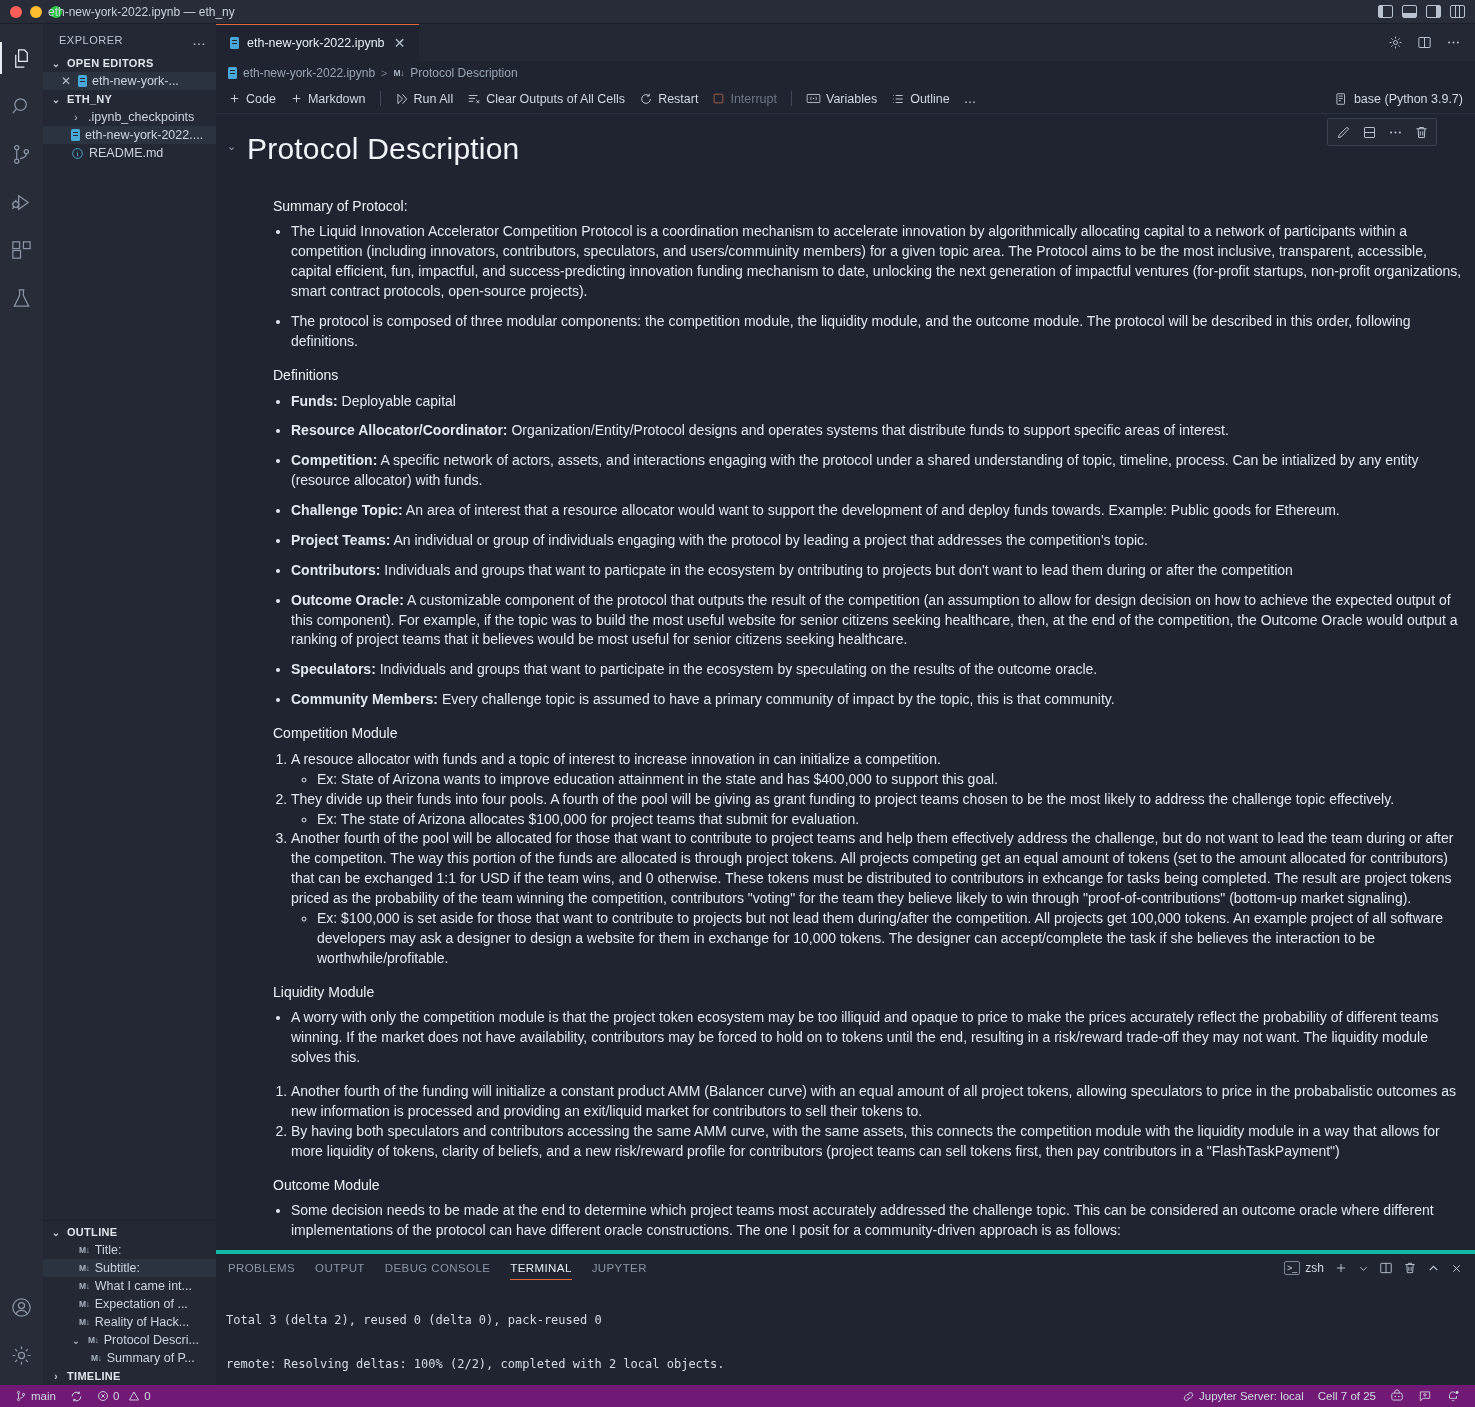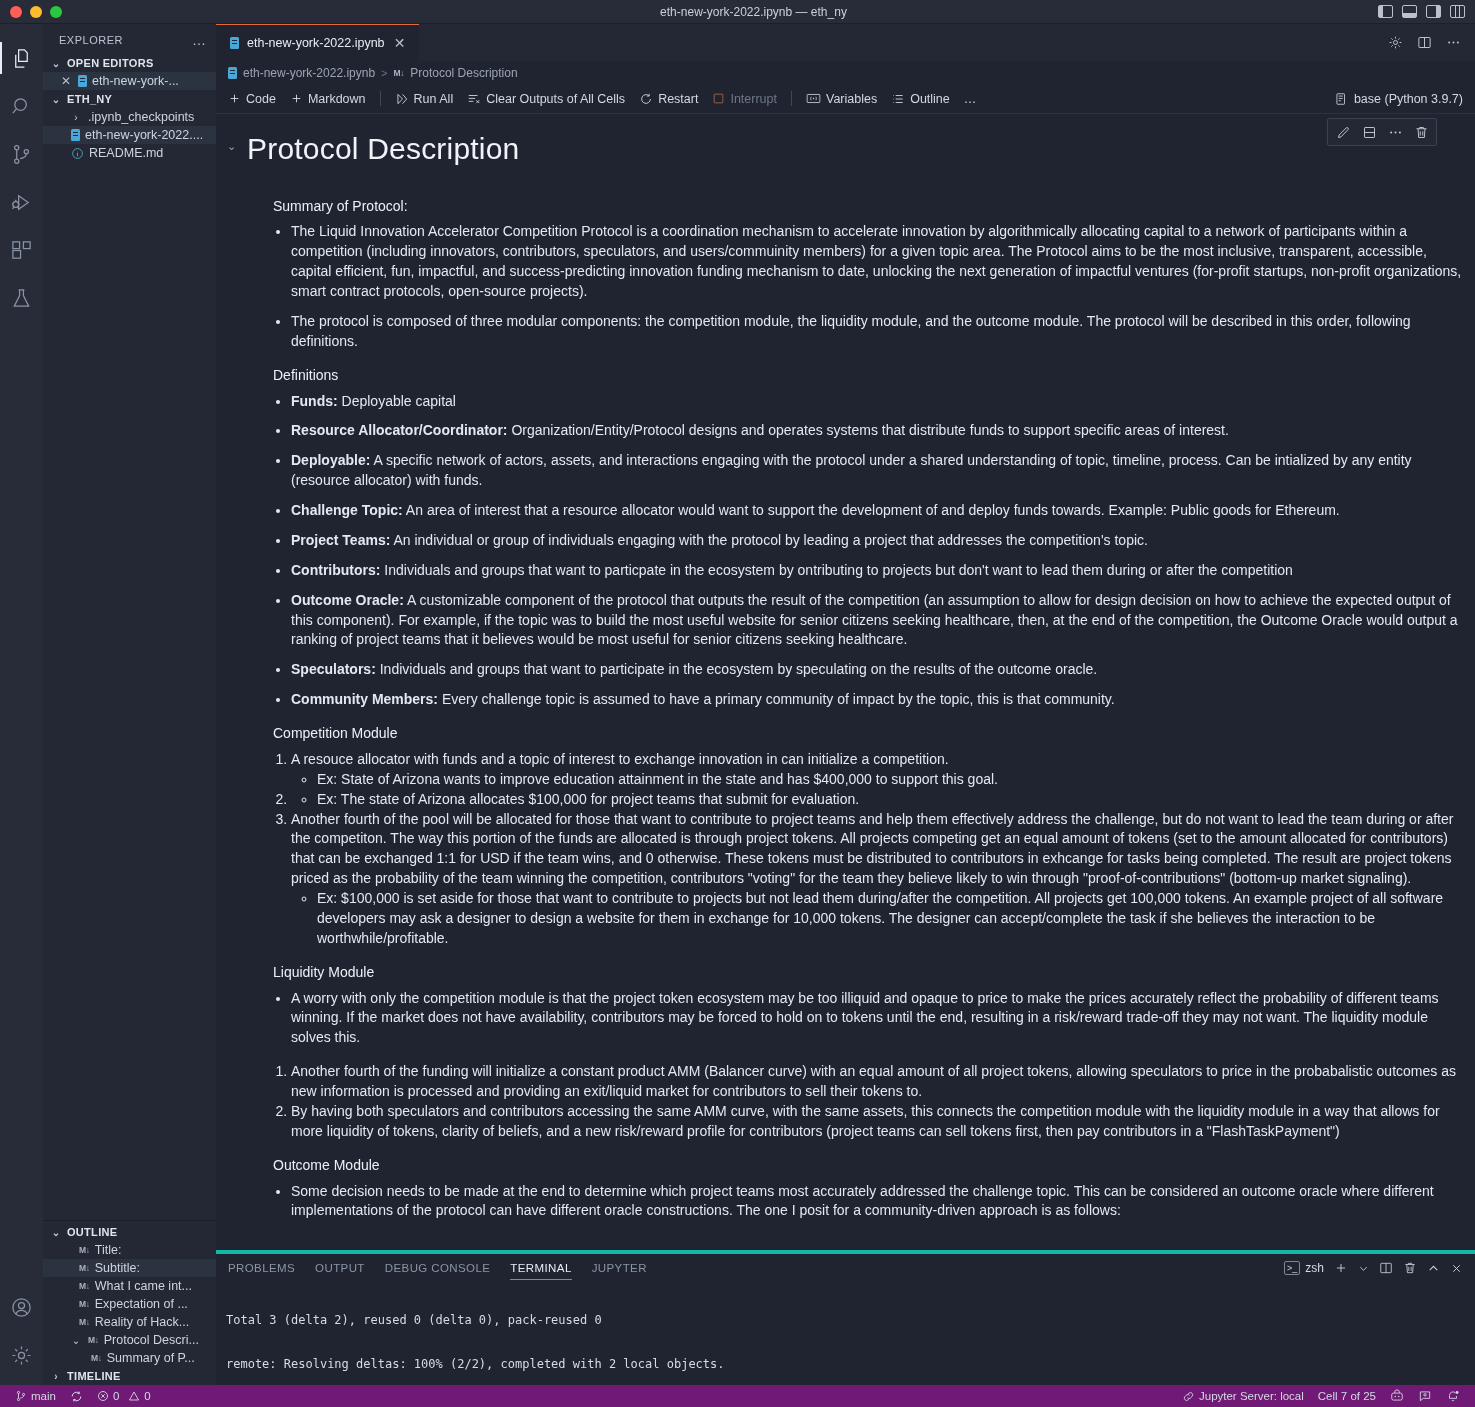--- a/index.html
+++ b/index.html
@@ -19,21 +19,21 @@
     display: flex; align-items: center;
     position: relative;
     border-bottom: 1px solid #1b1f29;
   }
   .traffic { display: flex; gap: 8px; padding-left: 10px; align-items: center; }
   .dot { width: 12px; height: 12px; border-radius: 50%; }
   .dot.red { background: #ff5f57; }
   .dot.yellow { background: #febc2e; }
   .dot.green { background: #28c840; }
   .win-title {
-    position: absolute; left: 0; right: 16px; text-align: center;
+    position: absolute; left: 0; right: 16px; text-align: left;
     font-size: 12px; color: #c9d1d9; pointer-events: none; margin-left: 48px;
   }
   .layout-ctrls {
     margin-left: auto; padding-right: 10px; display: flex; gap: 9px;
     align-items: center; z-index: 2;
   }
   .lico { width: 15px; height: 13px; border: 1.3px solid #b9c2cf; border-radius: 2px; position: relative; }
   .lico.left-on::before { content:""; position:absolute; left:0; top:0; bottom:0; width:4px; background:#b9c2cf; }
   .lico.bot-on::before  { content:""; position:absolute; left:0; right:0; bottom:0; height:4px; background:#b9c2cf; }
   .lico.right-on::before{ content:""; position:absolute; right:0; top:0; bottom:0; width:4px; background:#b9c2cf; }
@@ -530,38 +530,39 @@
           <h3>Summary of Protocol:</h3>
           <ul>
             <li>The Liquid Innovation Accelerator Competition Protocol is a coordination mechanism to accelerate innovation by algorithmically allocating capital to a network of participants within a competition (including innovators, contributors, speculators, and users/commuinity members) for a given topic area. The Protocol aims to be the most inclusive, transparent, accessible, capital efficient, fun, impactful, and success-predicting innovation funding mechanism to date, unlocking the next generation of impactful ventures (for-profit startups, non-profit organizations, smart contract protocols, open-source projects).</li>
             <li>The protocol is composed of three modular components: the competition module, the liquidity module, and the outcome module. The protocol will be described in this order, following definitions.</li>
           </ul>
 
           <h3>Definitions</h3>
           <ul>
             <li><b>Funds:</b><span> Deployable capital</span></li>
             <li><b>Resource Allocator/Coordinator:</b><span> Organization/Entity/Protocol designs and operates systems that distribute funds to support specific areas of interest.</span></li>
-            <li><b>Deployable:</b><span> A specific network of actors, assets, and interactions engaging with the protocol under a shared understanding of topic, timeline, process. Can be intialized by any entity (resource allocator) with funds.</span></li>
+            <li><b>Competition:</b><span> A specific network of actors, assets, and interactions engaging with the protocol under a shared understanding of topic, timeline, process. Can be intialized by any entity (resource allocator) with funds.</span></li>
             <li><b>Challenge Topic:</b><span> An area of interest that a resource allocator would want to support the development of and deploy funds towards. Example: Public goods for Ethereum.</span></li>
             <li><b>Project Teams:</b><span> An individual or group of individuals engaging with the protocol by leading a project that addresses the competition's topic.</span></li>
             <li><b>Contributors:</b><span> Individuals and groups that want to particpate in the ecosystem by ontributing to projects but don't want to lead them during or after the competition</span></li>
             <li><b>Outcome Oracle:</b><span> A customizable component of the protocol that outputs the result of the competition (an assumption to allow for design decision on how to achieve the expected output of this component). For example, if the topic was to build the most useful website for senior citizens seeking healthcare, then, at the end of the competition, the Outcome Oracle would output a ranking of project teams that it believes would be most useful for senior citizens seeking healthcare.</span></li>
             <li><b>Speculators:</b><span> Individuals and groups that want to participate in the ecosystem by speculating on the results of the outcome oracle.</span></li>
             <li><b>Community Members:</b><span> Every challenge topic is assumed to have a primary community of impact by the topic, this is that community.</span></li>
           </ul>
 
           <h3>Competition Module</h3>
           <ol class="tight">
             <li>
-              <span>A resouce allocator with funds and a topic of interest to exchange innovation in can initialize a competition.</span>
+              <span>A resouce allocator with funds and a topic of interest to increase innovation in can initialize a competition.</span>
               <ul>
                 <li>Ex: State of Arizona wants to improve education attainment in the state and has $400,000 to support this goal.</li>
               </ul>
             </li>
             <li>
+              <span>They divide up their funds into four pools. A fourth of the pool will be giving as grant funding to project teams chosen to be the most likely to address the challenge topic effectively.</span>
               <ul>
                 <li>Ex: The state of Arizona allocates $100,000 for project teams that submit for evaluation.</li>
               </ul>
             </li>
             <li>
               <span>Another fourth of the pool will be allocated for those that want to contribute to project teams and help them effectively address the challenge, but do not want to lead the team during or after the competiton. The way this portion of the funds are allocated is through project tokens. All projects competing get an equal amount of tokens (set to the amount allocated for contributors) that can be exchanged 1:1 for USD if the team wins, and 0 otherwise. These tokens must be distributed to contributors in exhcange for tasks being completed. The result are project tokens priced as the probability of the team winning the competition, contributors "voting" for the team they believe likely to win through "proof-of-contributions" (bottom-up market signaling).</span>
               <ul>
                 <li>Ex: $100,000 is set aside for those that want to contribute to projects but not lead them during/after the competition. All projects get 100,000 tokens. An example project of all software developers may ask a designer to design a website for them in exchange for 10,000 tokens. The designer can accept/complete the task if she believes the interaction to be worthwhile/profitable.</li>
               </ul>
             </li>

